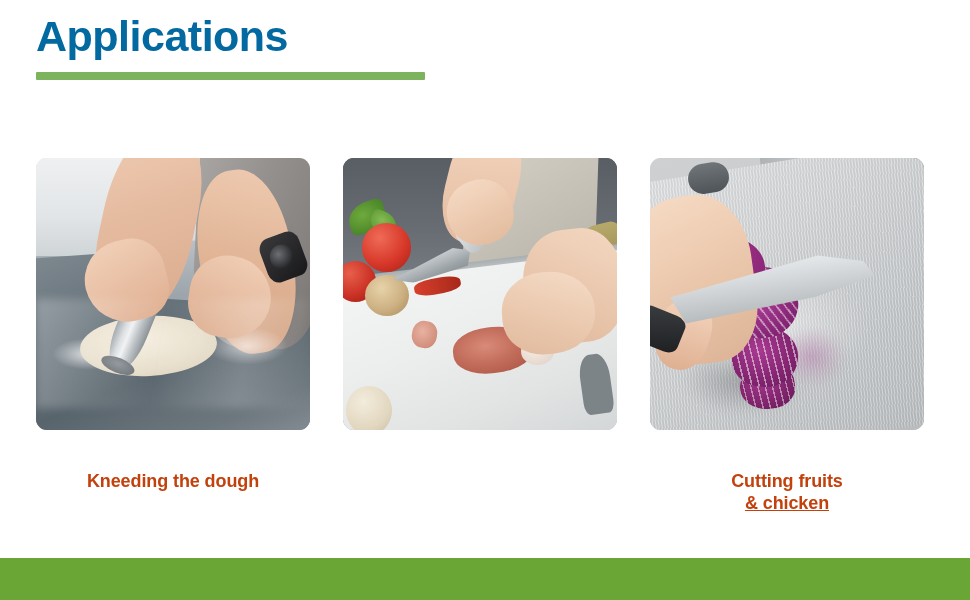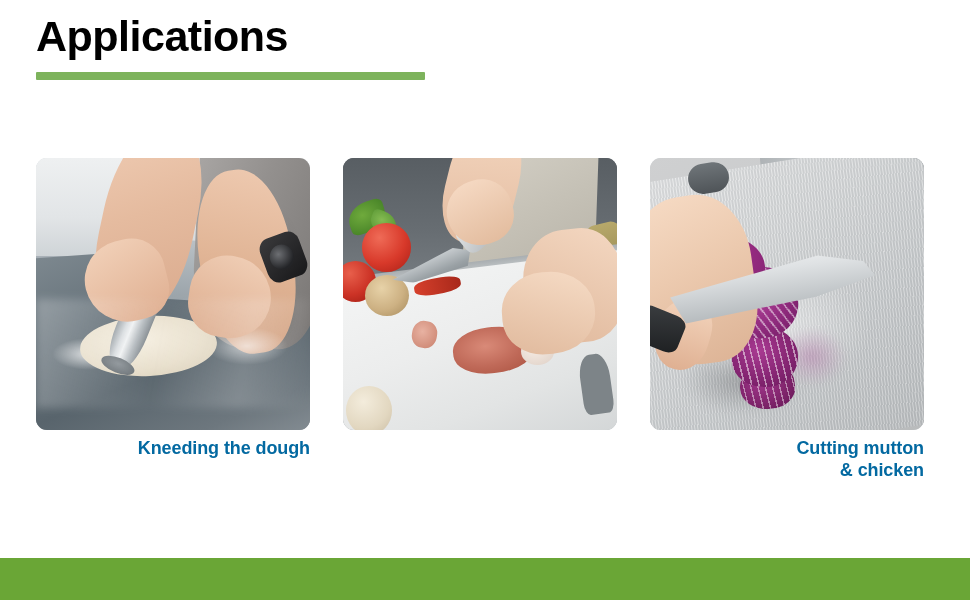--- a/index.html
+++ b/index.html
@@ -19,21 +19,21 @@
   }
 
   
   .page-title {
     position: absolute;
     left: 36px;
     top: 14px;
     font-size: 43px;
     font-weight: bold;
     letter-spacing: -0.5px;
-    color: #000000;
+    color: #0369a1;
     line-height: 1.05;
     white-space: nowrap;
   }
   .title-rule {
     position: absolute;
     left: 36px;
     top: 72px;
     width: 389px;
     height: 8px;
     background: #7db35c;
@@ -69,28 +69,29 @@
     position: absolute;
     left: 36px;
     top: 438px;
     width: 888px;
     height: 60px;
     display: flex;
     justify-content: space-between;
   }
   .caption {
     width: 274px;
-    text-align: right;
+    text-align: center;
     font-size: 18px;
     font-weight: bold;
-    color: #0369a1;
+    color: #c2410c;
     line-height: 1.22;
     letter-spacing: -0.1px;
-  }
-  .caption .l2 { display: block; }
+    margin-top: 33px;
+  }
+  .caption .l2 { display: block; text-decoration: underline; }
 
   
   .bottom-band {
     position: absolute;
     left: 0;
     top: 558px;
     width: 970px;
     height: 42px;
     background: #6aa636;
   }
@@ -506,20 +507,20 @@
     </div>
 
   </div>
 
   <div class="captions">
     <div class="caption">
       <span>Kneeding the dough</span>
       <span class="l2"></span>
     </div>
     <div class="caption">
-      <span>Cutting mutton</span>
+      <span>Cutting fruits</span>
       <span class="l2">&amp; chicken</span>
     </div>
   </div>
 
   <div class="bottom-band"></div>
 
 </div>
 
 </body></html>

